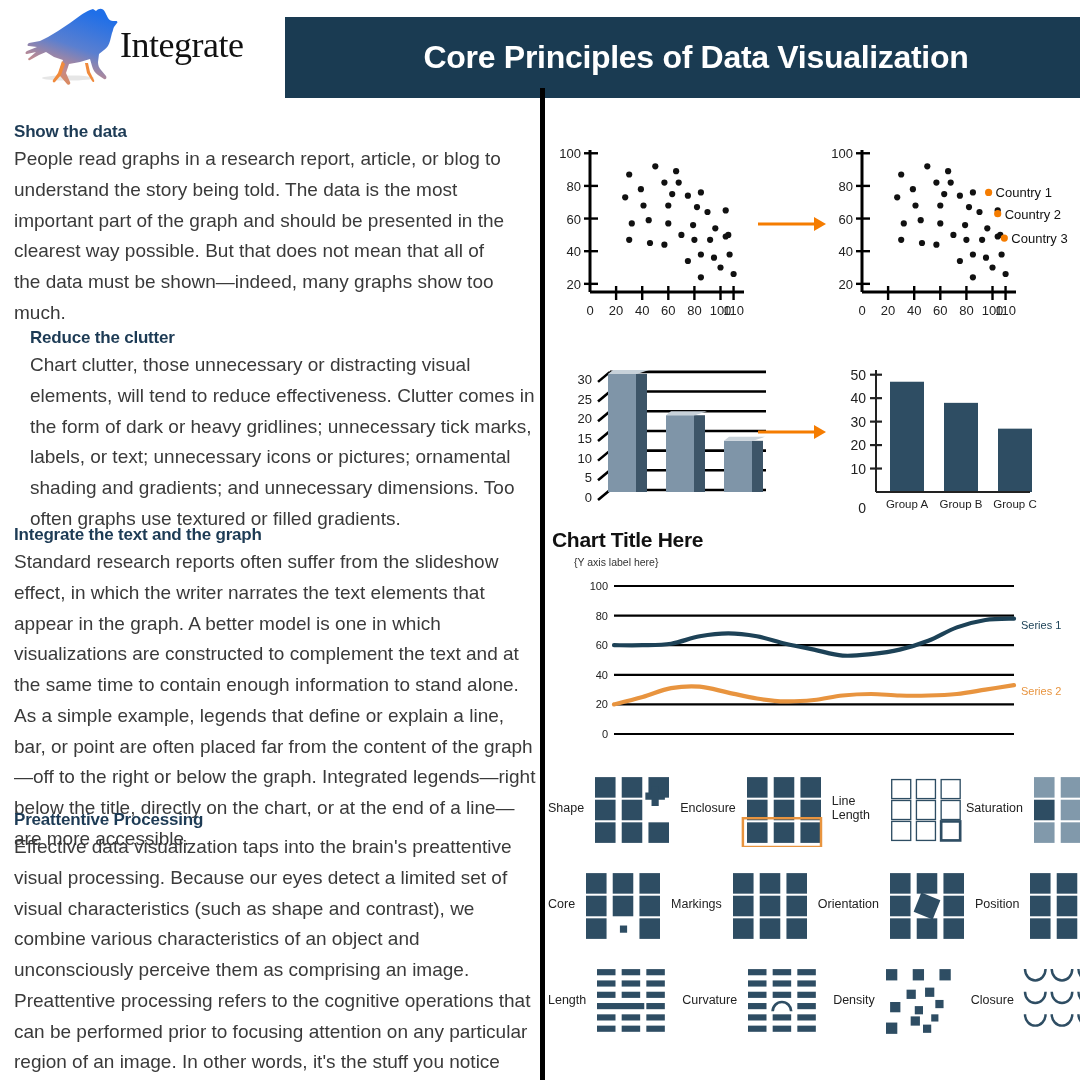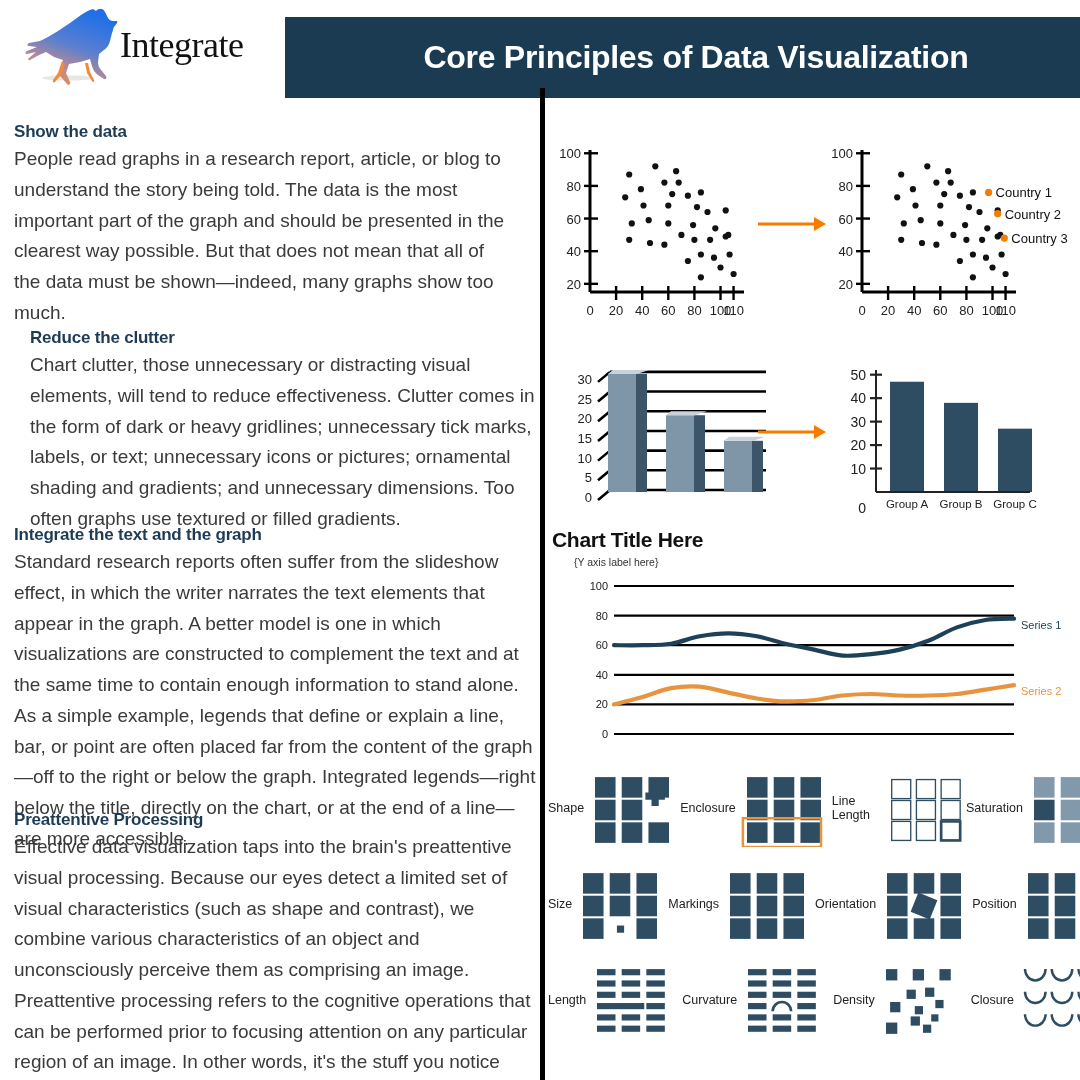--- a/index.html
+++ b/index.html
@@ -435,21 +435,21 @@
               <rect x="32" y="26" width="20" height="20" fill="#2e4d63"></rect>
               <rect x="58" y="26" width="20" height="20" fill="#2e4d63"></rect>
               <rect x="6" y="48" width="20" height="20" fill="#2e4d63"></rect>
               <rect x="32" y="48" width="20" height="20" fill="#2e4d63"></rect>
               <rect x="58" y="48" width="20" height="20" fill="#2e4d63"></rect>
             </svg>
           </div>
         </div>
       <div class="pa-row" style="top:96px;">
           <div class="pa-cell">
-            <div class="pa-label">Size</div>
+            <div class="pa-label">Core</div>
             <svg class="pa-art" viewBox="0 0 84 72">
               <rect x="6" y="4" width="20" height="20" fill="#2e4d63"></rect>
               <rect x="32" y="4" width="20" height="20" fill="#2e4d63"></rect>
               <rect x="58" y="4" width="20" height="20" fill="#2e4d63"></rect>
               <rect x="6" y="26" width="20" height="20" fill="#2e4d63"></rect>
               <rect x="32" y="26" width="20" height="20" fill="#2e4d63"></rect>
               <rect x="58" y="26" width="20" height="20" fill="#2e4d63"></rect>
               <rect x="6" y="48" width="20" height="20" fill="#2e4d63"></rect>
               <rect x="39" y="55" width="7" height="7" fill="#2e4d63"></rect>
               <rect x="58" y="48" width="20" height="20" fill="#2e4d63"></rect>

